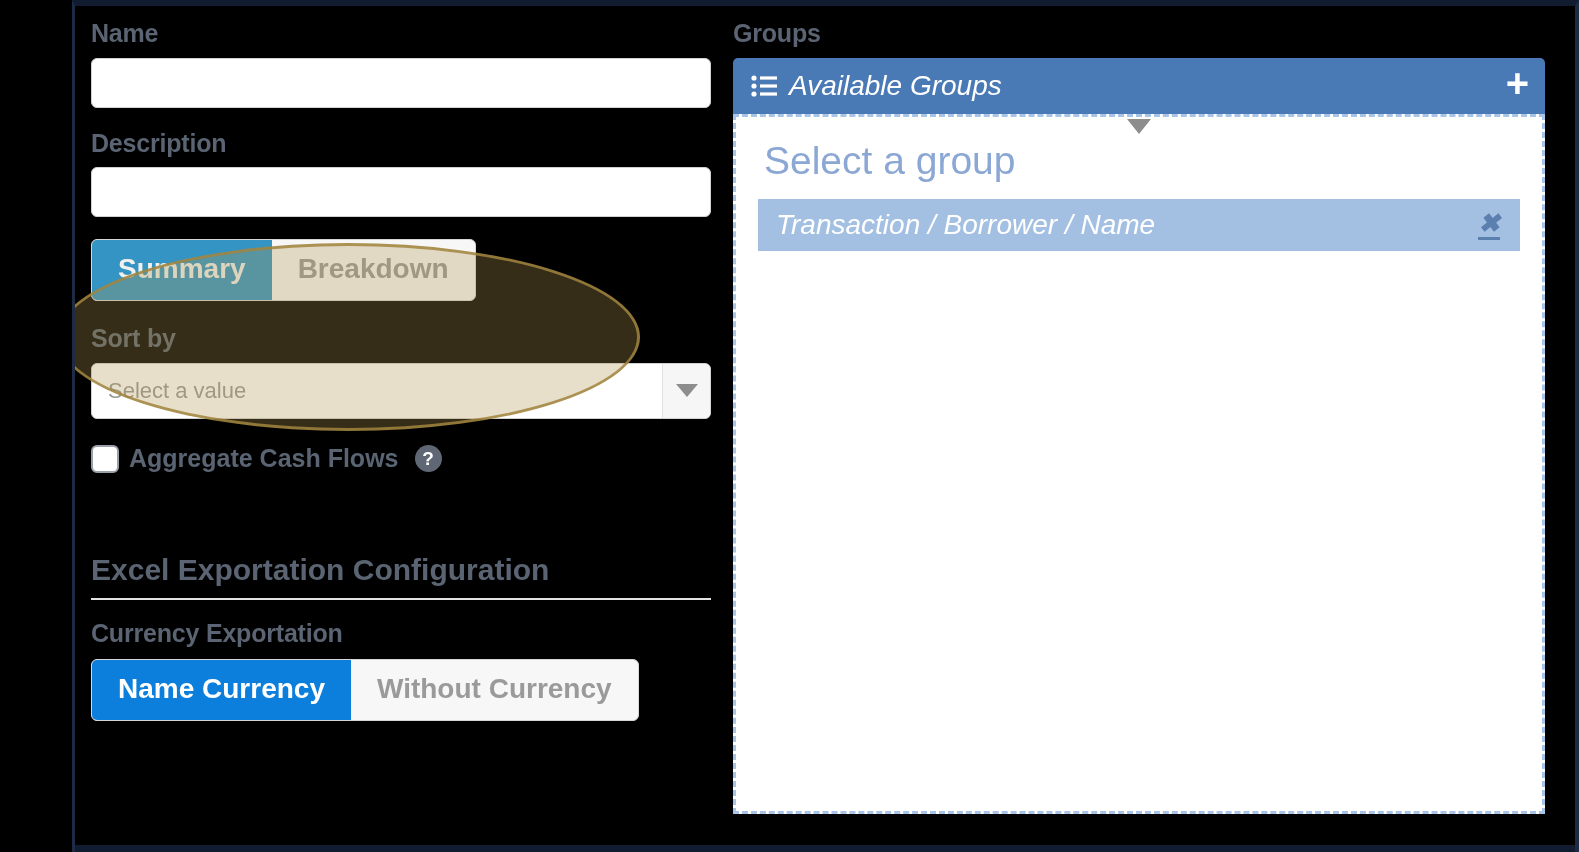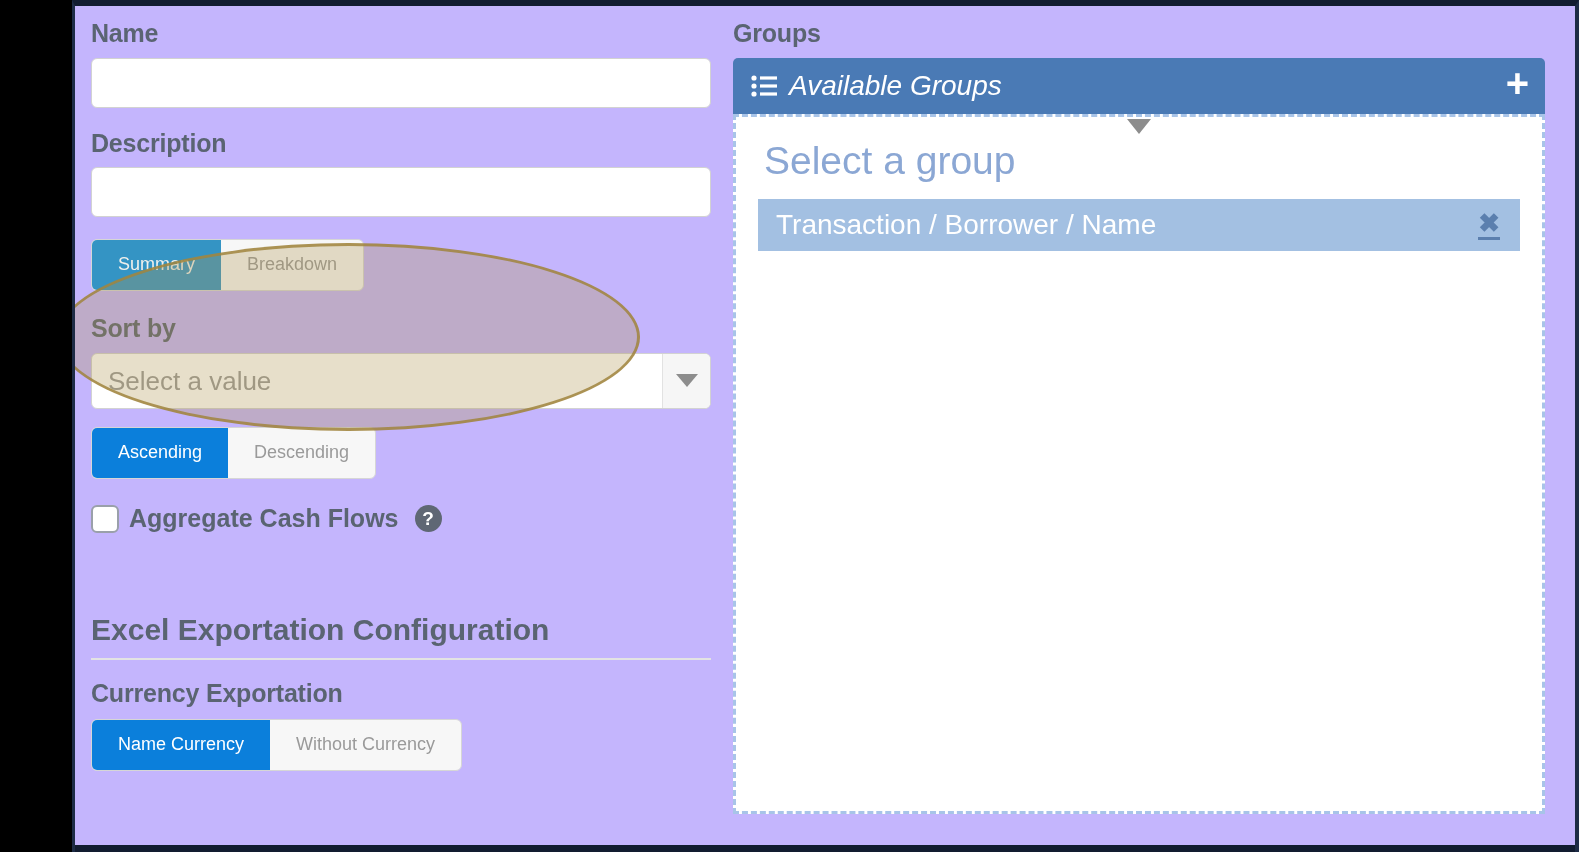--- a/index.html
+++ b/index.html
@@ -30,21 +30,21 @@
     background: #ffffff;
     border-left: 3px solid #1d2b45;
     border-right: 4px solid #1d2b45;
     border-top: 6px solid #121c30;
     box-sizing: border-box;
     overflow: hidden;
   }
   #panel-inner {
     position: absolute;
     inset: 0;
-    background: #c4b5fd;
+    background: #000000;
     padding-left: 34px;
   }
   #panel-bottom-border {
     position: absolute;
     left: 0;
     bottom: 0;
     width: 100%;
     height: 7px;
     background: #121c30;
     z-index: 40;
@@ -95,29 +95,30 @@
 
   
   .toggle-group {
     display: inline-flex;
     border-radius: 6px;
     overflow: hidden;
     border: 1px solid #d6d6d6;
     background: #f7f7f7;
   }
   .toggle-btn {
-    font-size: 18px;
+    font-size: 28px;
     font-family: "Liberation Sans", sans-serif;
     line-height: 1;
     padding: 15px 26px 17px 26px;
     border: none;
     background: transparent;
     color: #9a9a9a;
     cursor: pointer;
     white-space: nowrap;
+    font-weight: bold;
   }
   .toggle-btn.active {
     background: #0b7fdb;
     color: #ffffff;
   }
   .toggle-btn.active.muted {
     background: #3494c4;
     color: #f0f0ec;
   }
 
@@ -128,21 +129,21 @@
     height: 56px;
     border: 1px solid #d2d2d2;
     border-radius: 6px;
     background: #ffffff;
     box-sizing: border-box;
     display: flex;
     align-items: center;
     cursor: pointer;
   }
   .select-value {
-    font-size: 26px;
+    font-size: 22px;
     color: #9a9a9a;
     padding-left: 16px;
     flex: 1;
     line-height: 1;
   }
   .select-arrowbox {
     width: 48px;
     height: 100%;
     border-left: 1px solid #e2e2e2;
     background: #f6f6f6;
@@ -279,20 +280,21 @@
   .group-chip {
     margin-top: 19px;
     background: #a3c0e2;
     height: 52px;
     display: flex;
     align-items: center;
     justify-content: space-between;
     padding: 0 20px 0 18px;
     box-sizing: border-box;
     cursor: move;
+    font-style: italic;
   }
   .group-chip-label {
     color: #ffffff;
     font-size: 28px;
     line-height: 1;
   }
   .chip-remove {
     color: #5b7fae;
     font-size: 26px;
     font-weight: bold;
@@ -348,26 +350,20 @@
         <div class="block" style="margin-bottom:18px;">
           <div class="field-label">Sort by</div>
           <div class="select-wrap">
             <span class="select-value">Select a value</span>
             <span class="select-arrowbox">
               <span class="caret-down"></span>
             </span>
           </div>
         </div>
 
-        <div class="block" style="margin-bottom:0;">
-          <div class="toggle-group">
-            <button class="toggle-btn active">Ascending</button>
-            <button class="toggle-btn">Descending</button>
-          </div>
-        </div>
 
         <div class="checkbox-row">
           <span class="cbox"></span>
           <span class="cbox-label">Aggregate Cash Flows</span>
           <span class="help-icon">?</span>
         </div>
 
         <div style="margin-top:80px;">
           <div class="section-heading">Excel Exportation Configuration</div>
 

